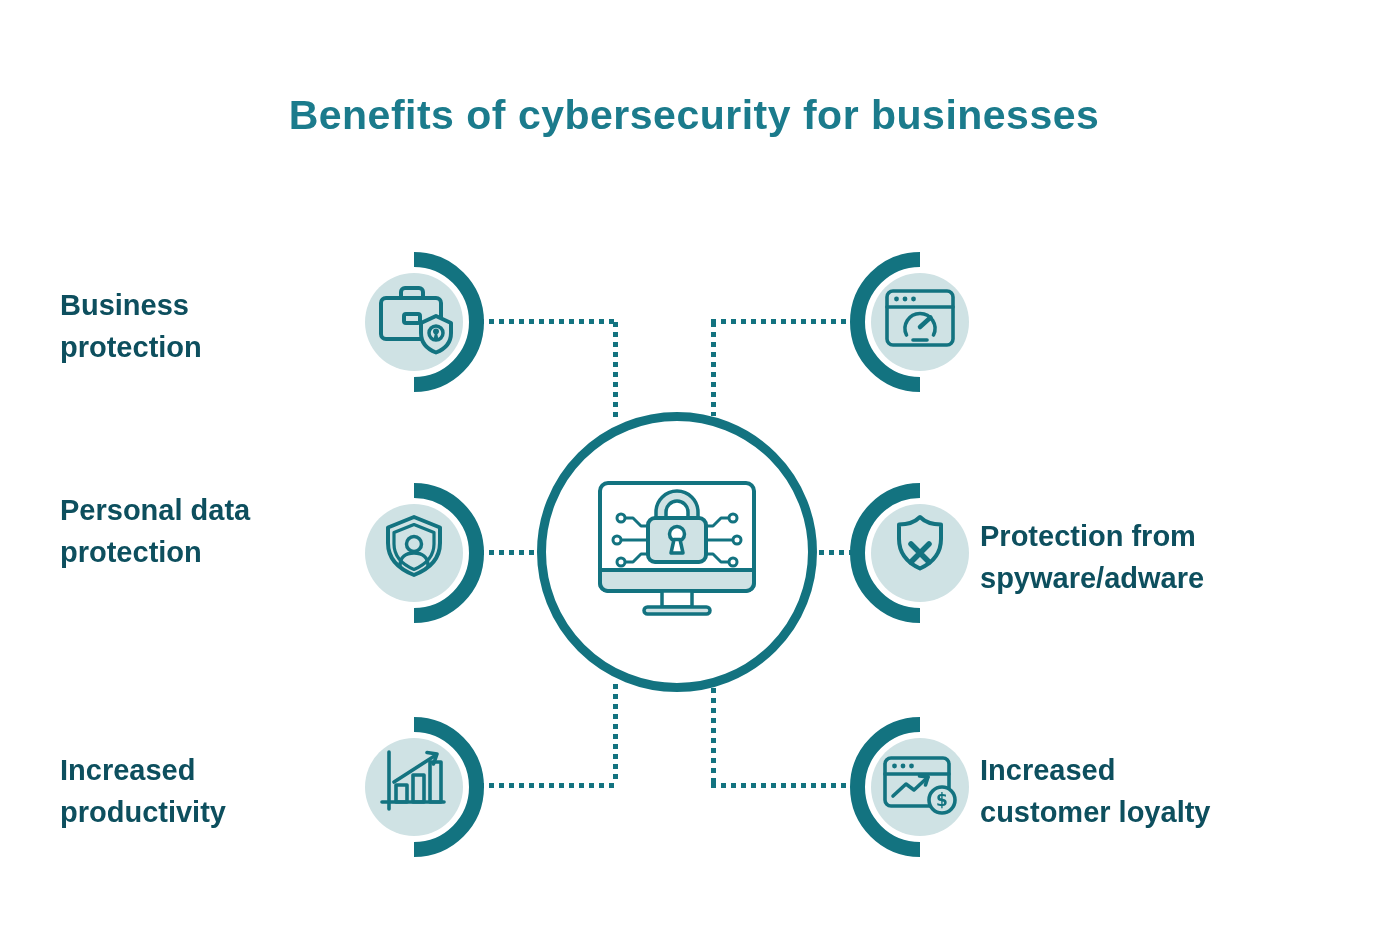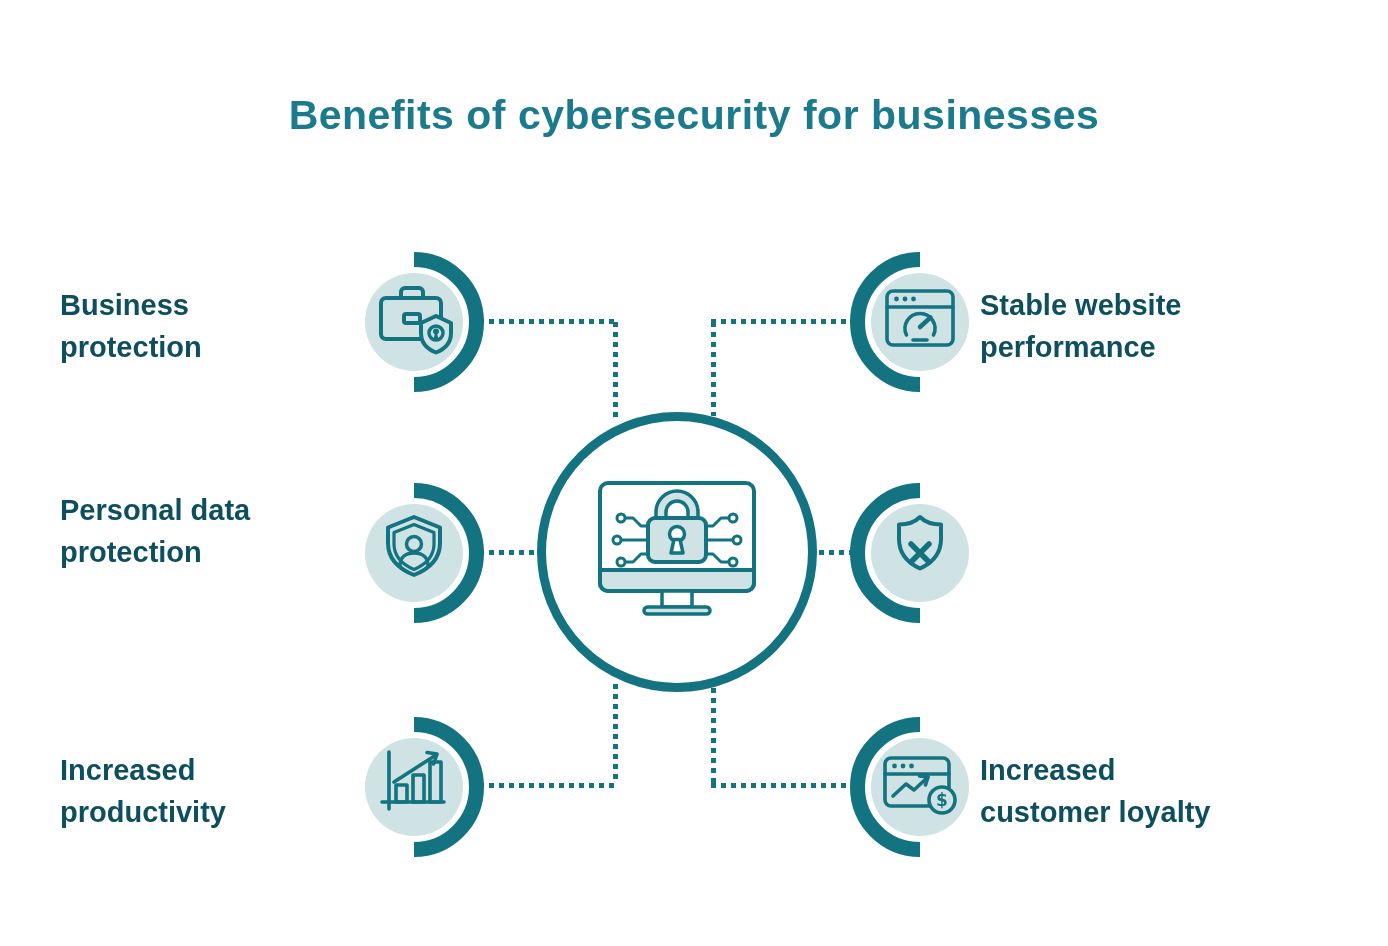--- a/index.html
+++ b/index.html
@@ -176,33 +176,33 @@
         <path d="M42,60 H108"></path>
         <circle cx="51.5" cy="52" r="2.4" fill="#137380" stroke="none"></circle>
         <circle cx="60" cy="52" r="2.4" fill="#137380" stroke="none"></circle>
         <circle cx="68.5" cy="52" r="2.4" fill="#137380" stroke="none"></circle>
         <path d="M61.5,88 a15,15 0 1 1 27,0"></path>
         <path d="M75,80 L85.5,70.5" stroke-width="4.5"></path>
         <path d="M68,93 H82"></path>
       </g>
     </svg>
   </div>
-  <div class="label lbl-right" style="top:284px;">Stable website
-performance</div>
 
   <div class="icon-box" style="left:845px;top:478px;">
     <svg viewBox="0 0 150 150">
       <path d="M75,12.5 A62.5,62.5 0 0 0 75,137.5" stroke="#137380" stroke-width="15" fill="none"></path>
       <circle cx="75" cy="75" r="49" fill="#cfe2e4"></circle>
       <g fill="none" stroke="#137380" stroke-linejoin="round">
         <path d="M75,39 c5.5,5.5 13,7.5 21,7.5 v14.5 c0,15.5 -9,24 -21,29.5 c-12,-5.5 -21,-14 -21,-29.5 v-14.5 c8,0 15.5,-2 21,-7.5 z" stroke-width="4"></path>
         <path d="M66,66 L84,84 M84,66 L66,84" stroke-width="5.5" stroke-linecap="round"></path>
       </g>
     </svg>
   </div>
+  <div class="label lbl-right" style="top:515px;">Protection from
+spyware/adware</div>
 
   <div class="icon-box" style="left:845px;top:712px;">
     <svg viewBox="0 0 150 150">
       <path d="M75,12.5 A62.5,62.5 0 0 0 75,137.5" stroke="#137380" stroke-width="15" fill="none"></path>
       <circle cx="75" cy="75" r="49" fill="#cfe2e4"></circle>
       <g fill="none" stroke="#137380" stroke-width="3.6" stroke-linejoin="round" stroke-linecap="round">
         <rect x="40" y="46" width="64" height="48" rx="6"></rect>
         <path d="M40,62 H104"></path>
         <circle cx="49.5" cy="54" r="2.4" fill="#137380" stroke="none"></circle>
         <circle cx="58" cy="54" r="2.4" fill="#137380" stroke="none"></circle>

